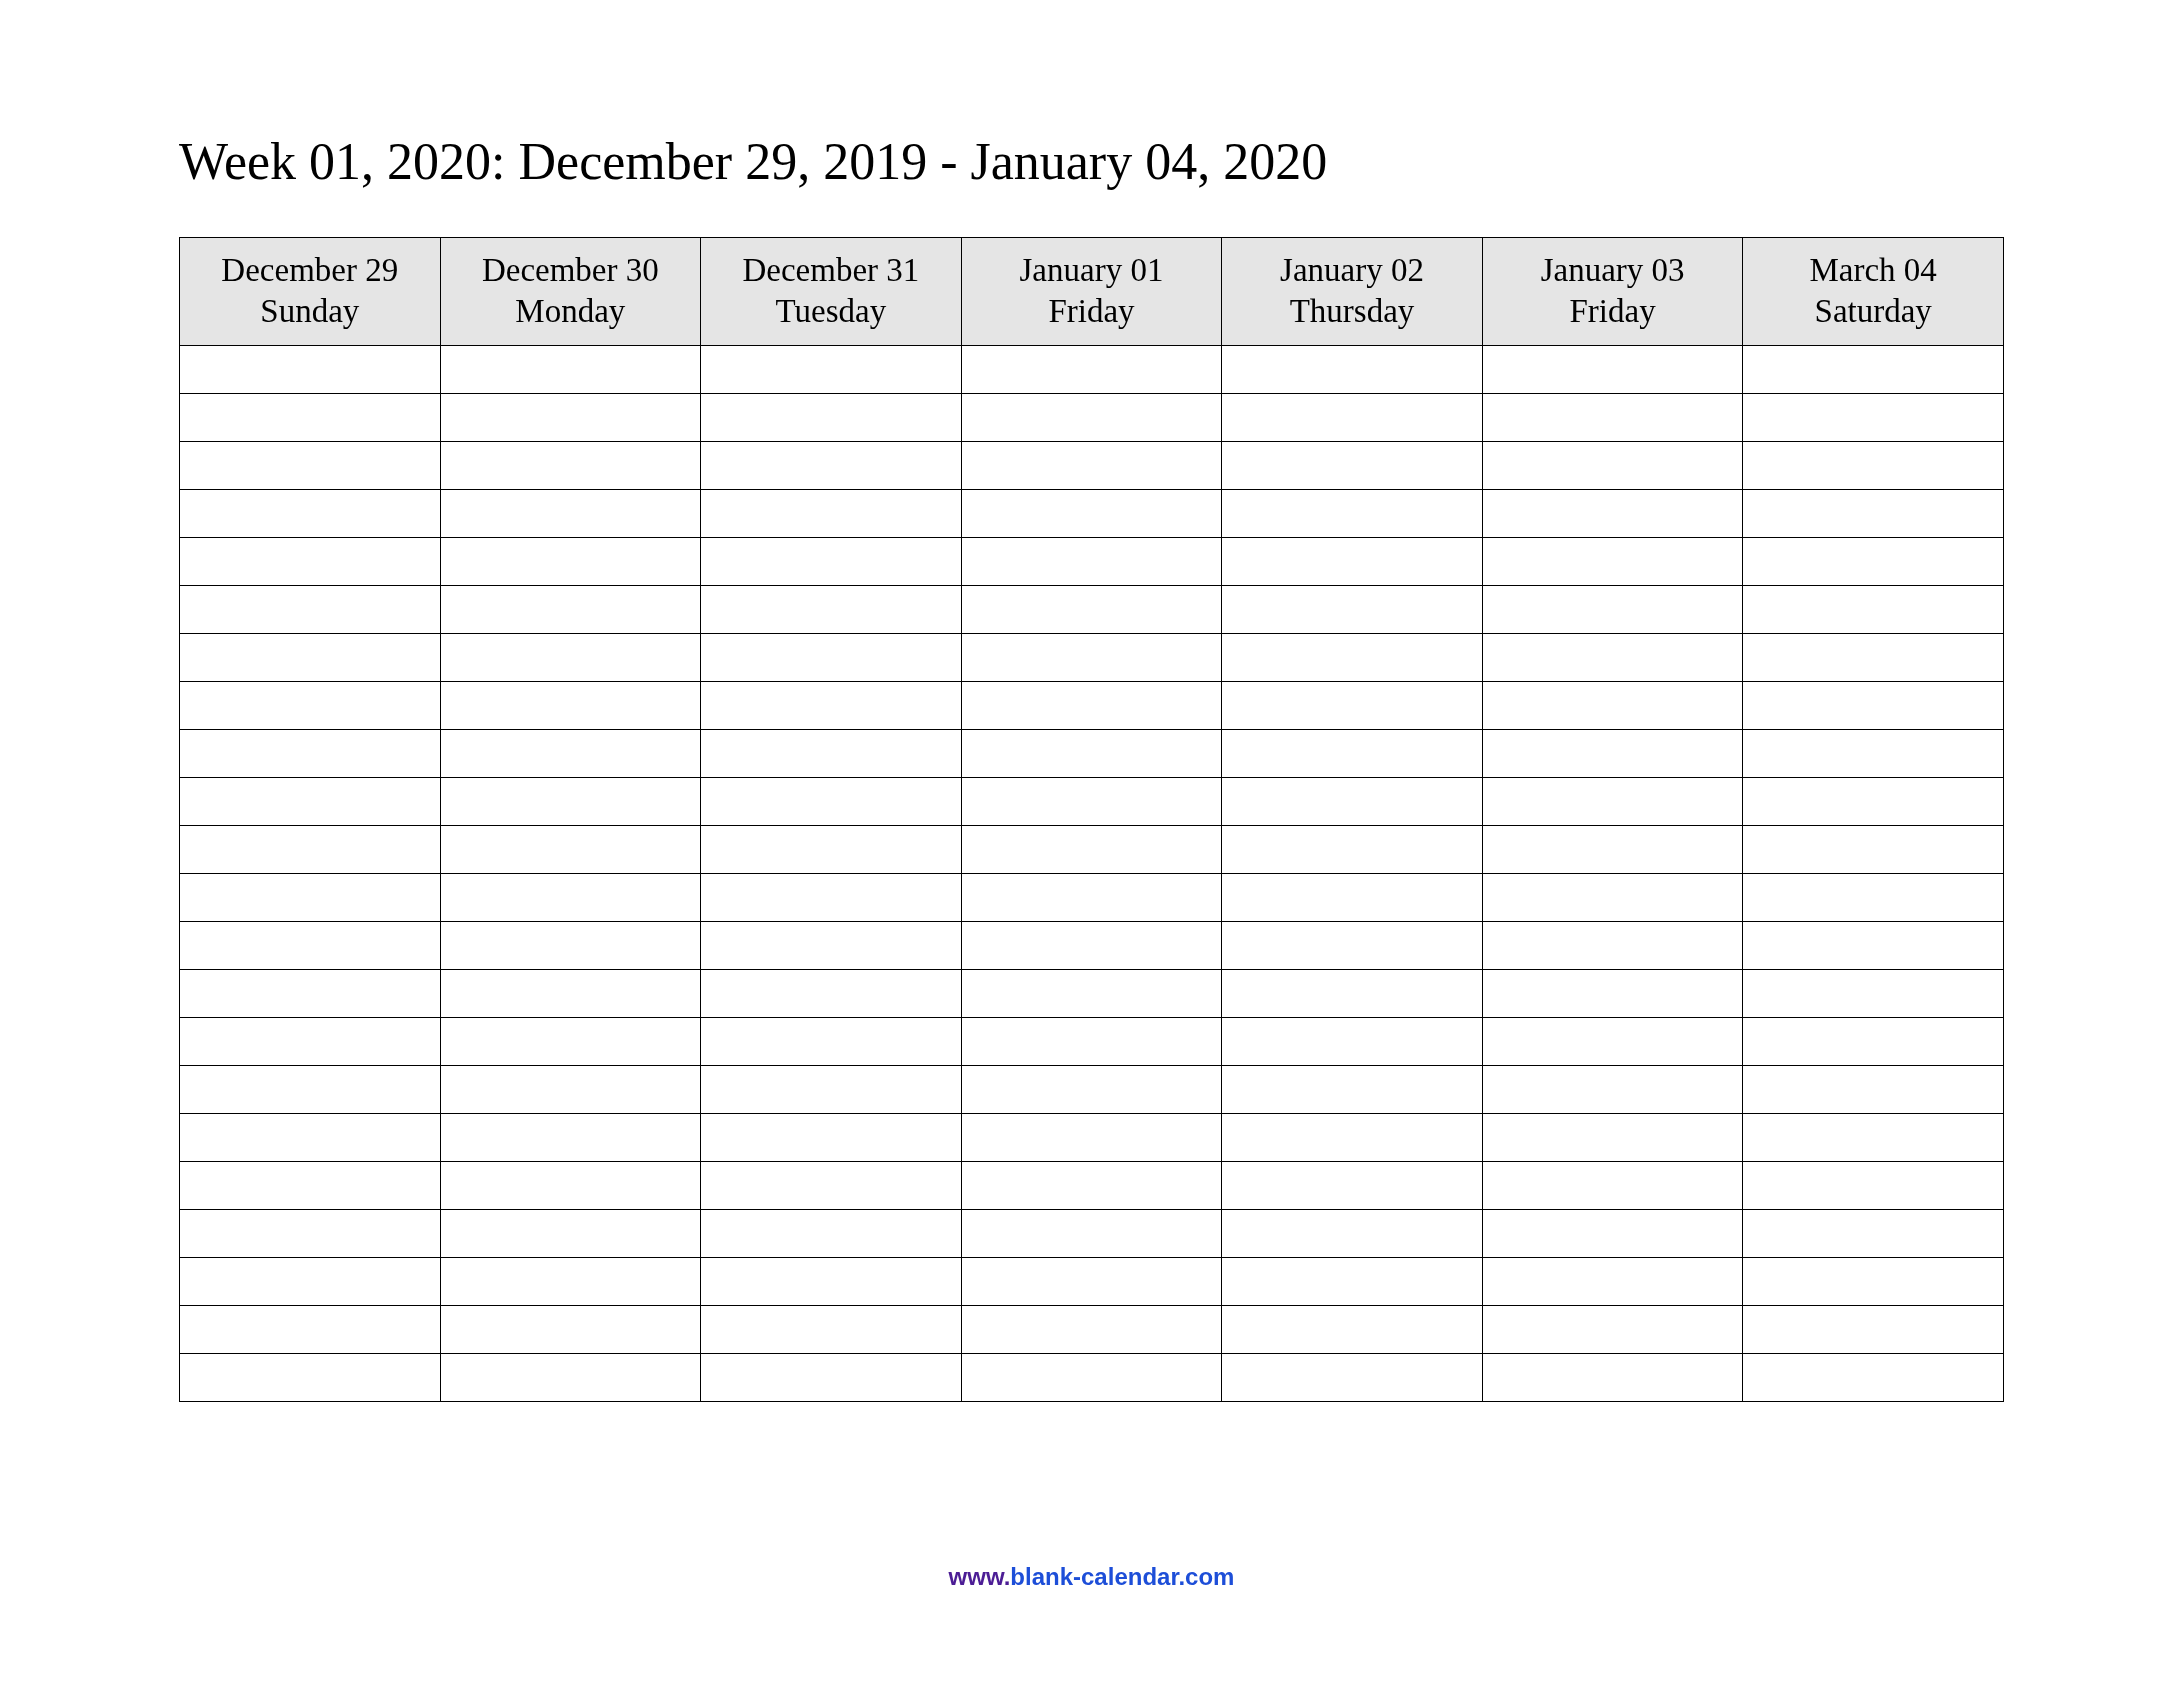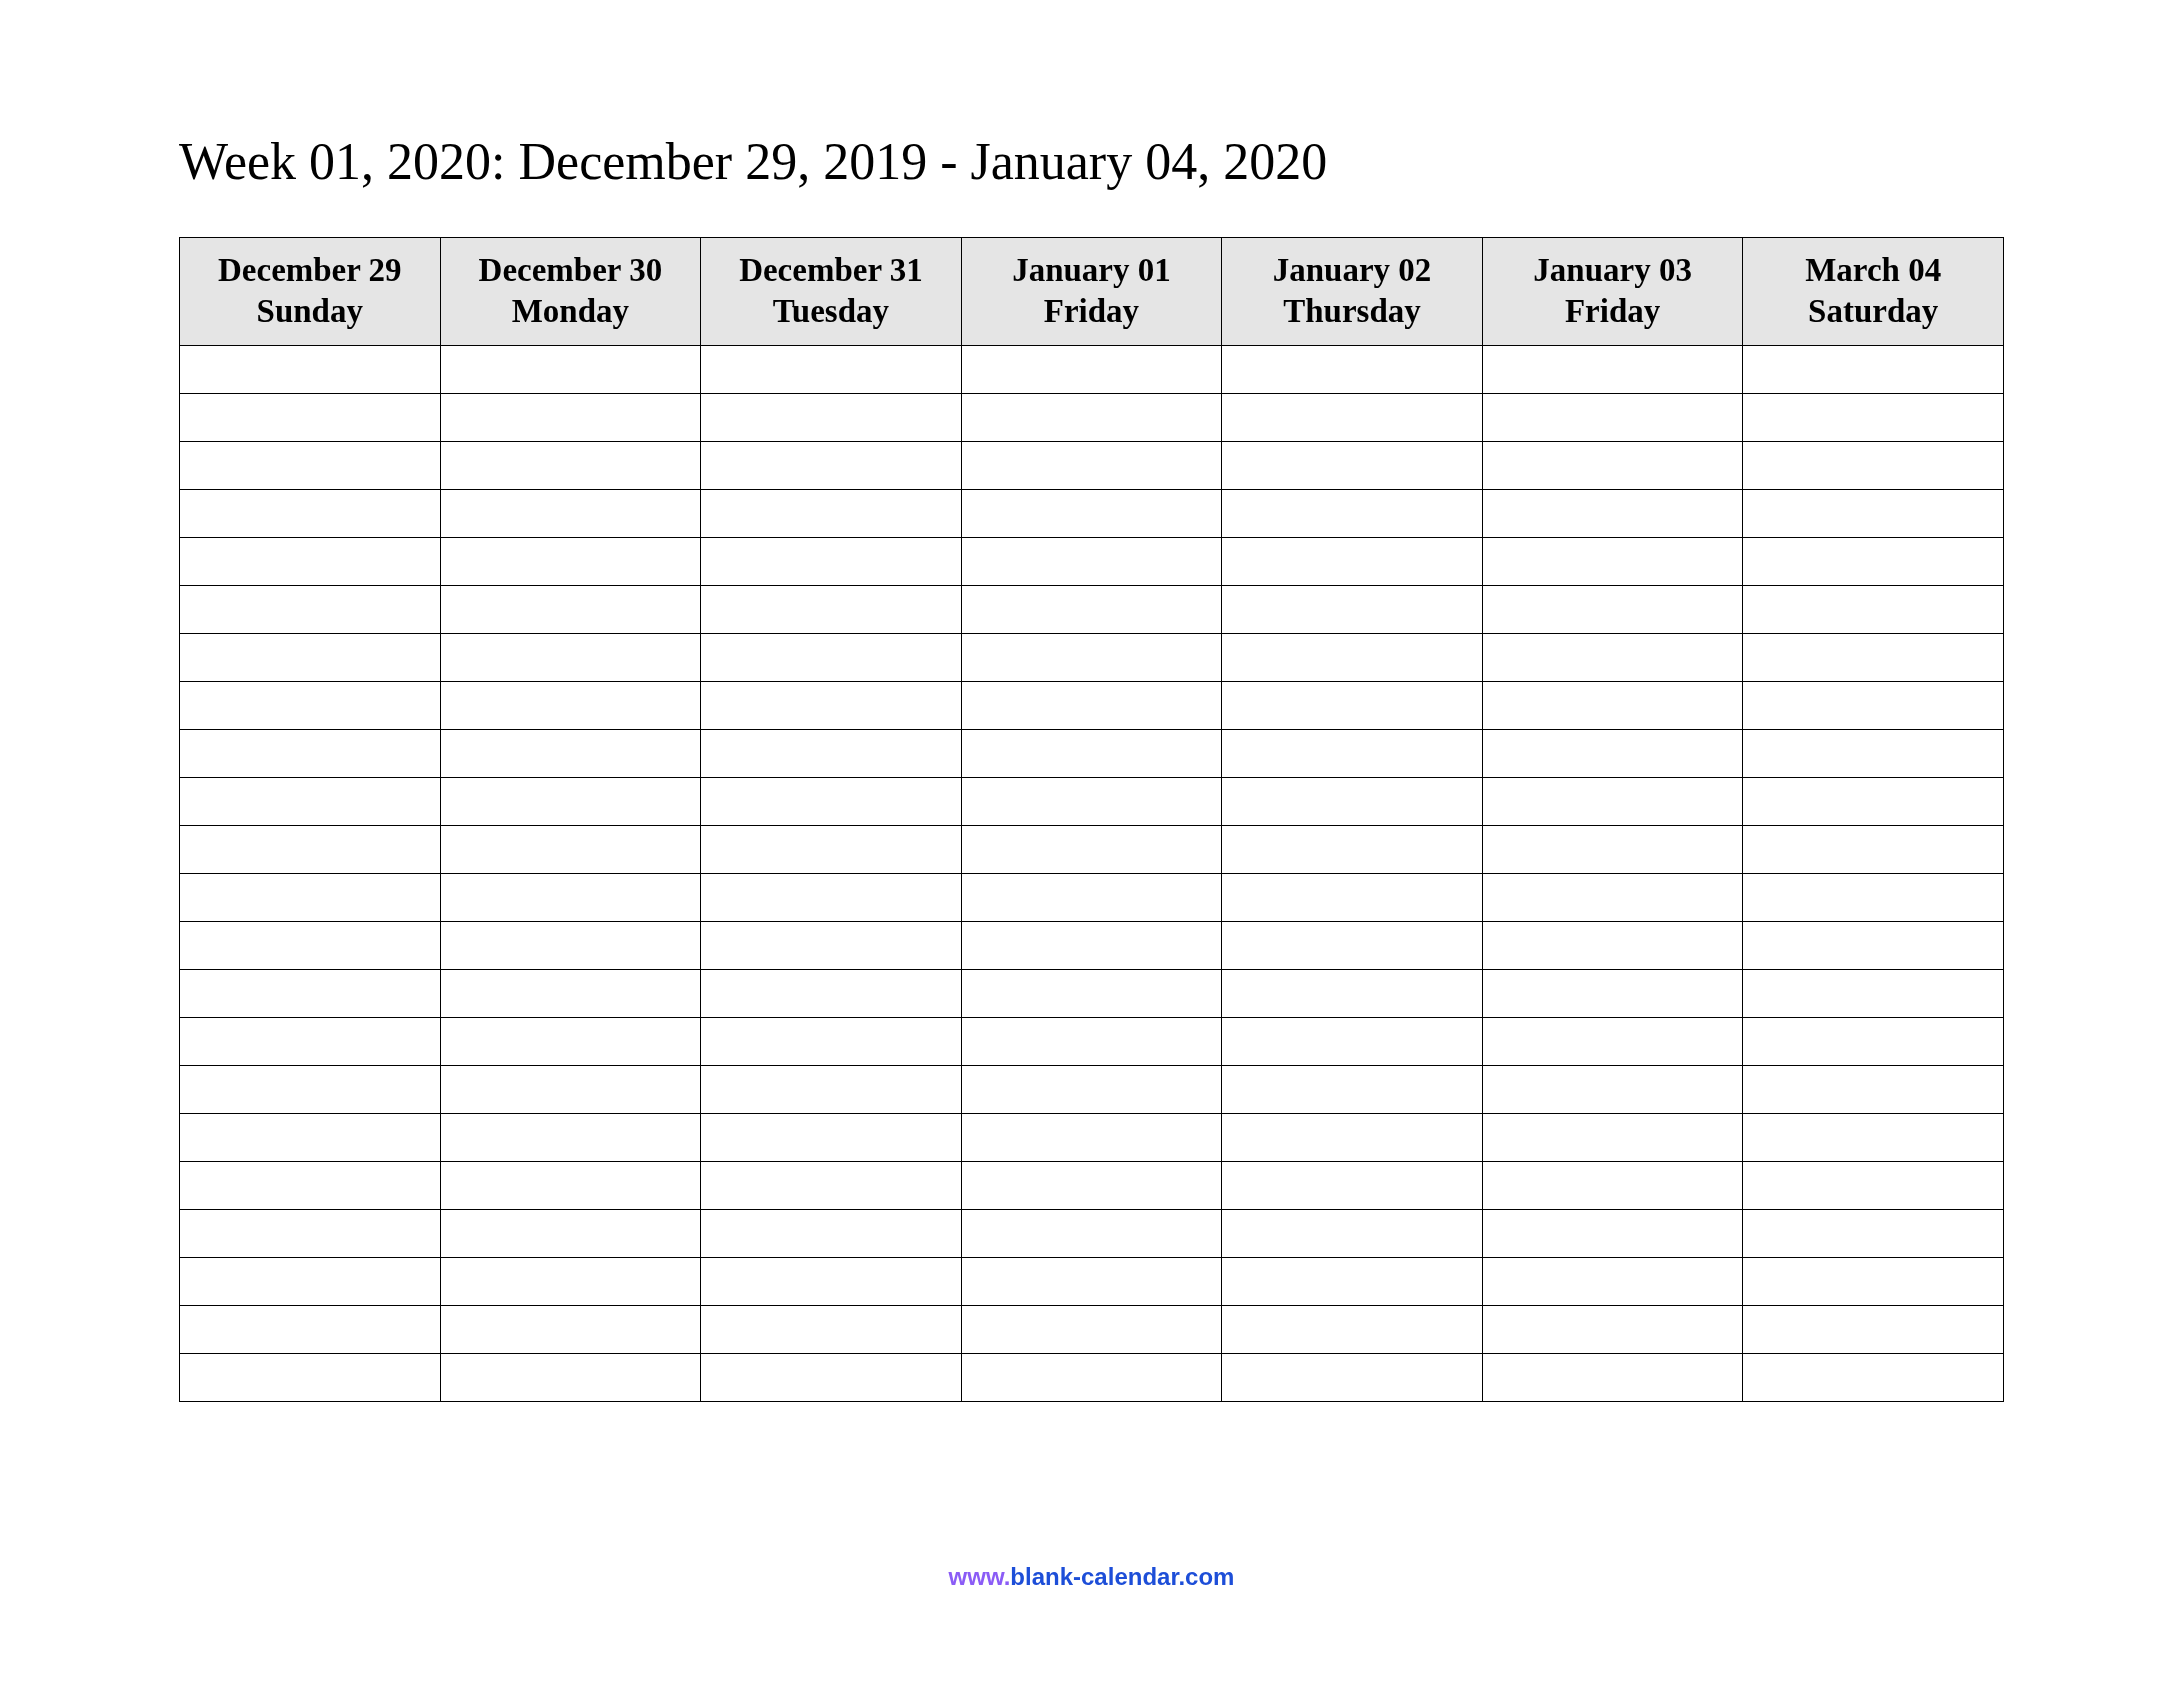--- a/index.html
+++ b/index.html
@@ -25,40 +25,40 @@
     table {
       width: 100%;
       border-collapse: collapse;
       table-layout: fixed;
     }
     thead th {
       background: #e5e5e5;
       border: 1.3px solid #000000;
       padding: 12px 6.6px;
       text-align: center;
-      font-weight: bold;
+      font-weight: normal;
       font-size: 33px;
       line-height: 1.25;
       color: #000000;
     }
     tbody td {
       border: 1.3px solid #000000;
       height: 48px;
     }
     .footer-link {
       position: absolute;
       bottom: 96px;
       left: 50%;
       transform: translateX(-50%);
       font-family: Arial, Helvetica, sans-serif;
       font-size: 24px;
       font-weight: bold;
     }
     .footer-link .www {
-      color: #8b5cf6;
+      color: #4c1d95;
       text-align: right;
     }
     .footer-link .domain {
       color: #1d4ed8;
       text-align: center;
     }
   </style>
 </head>
 <body>
 

